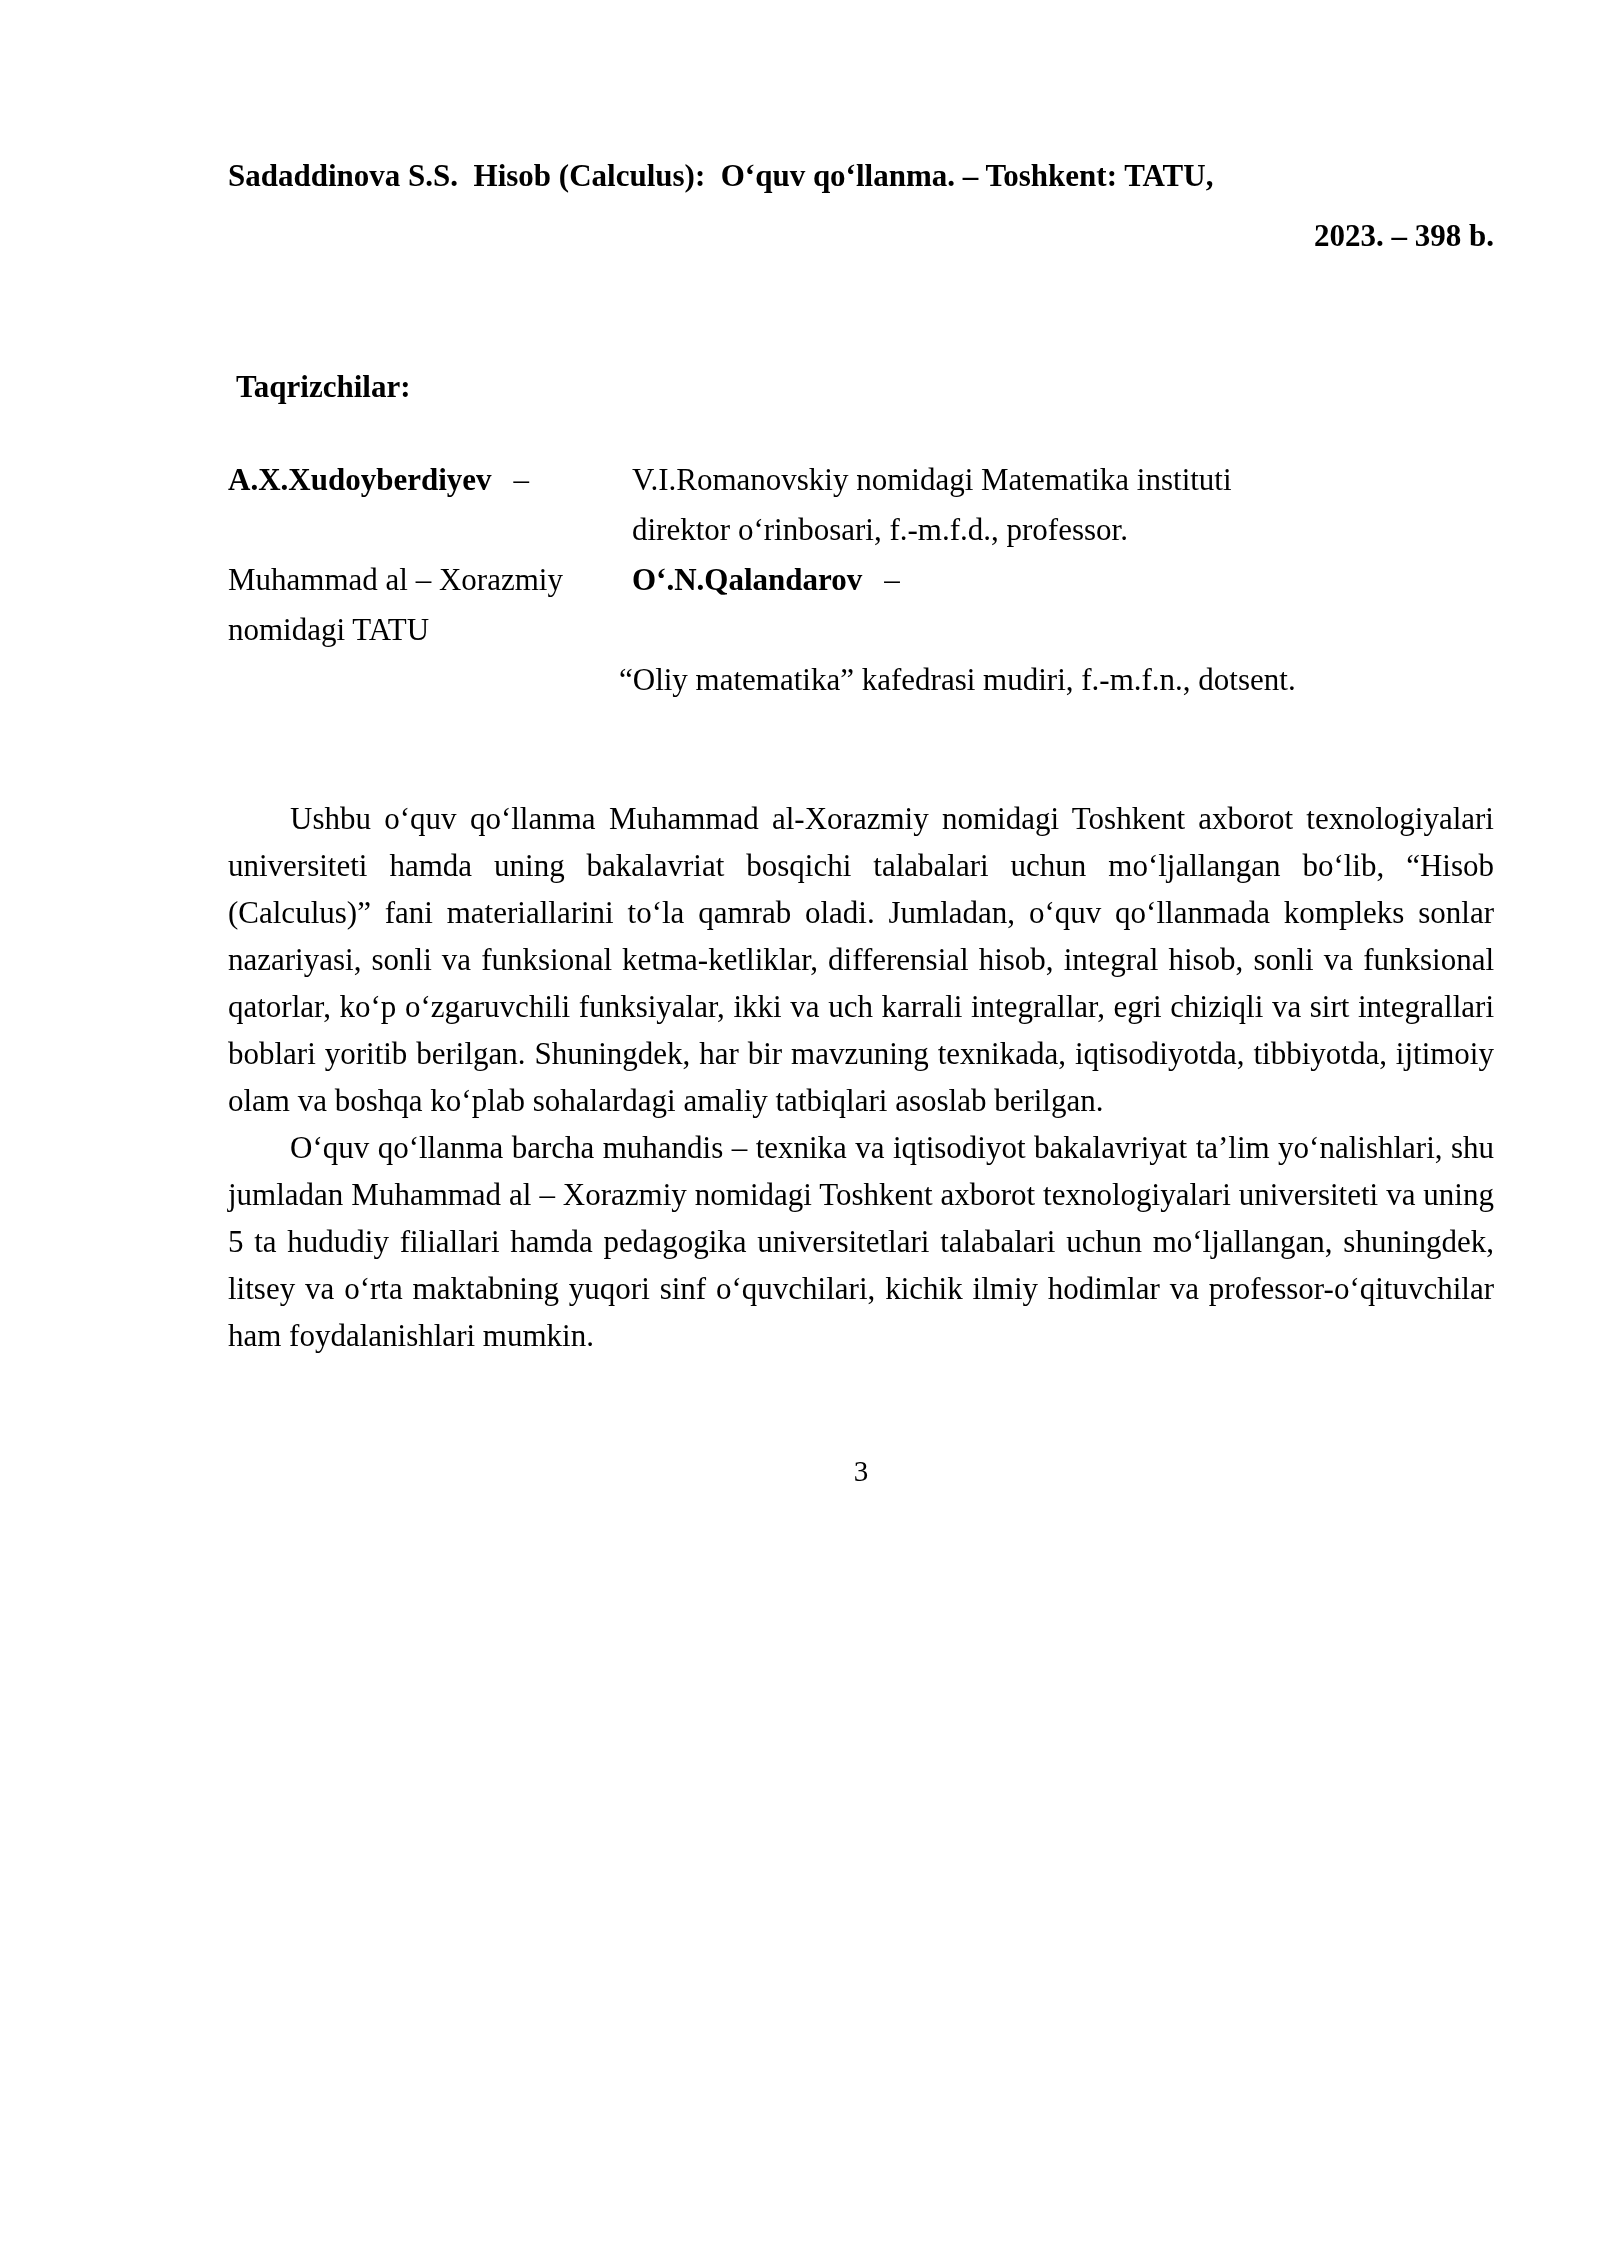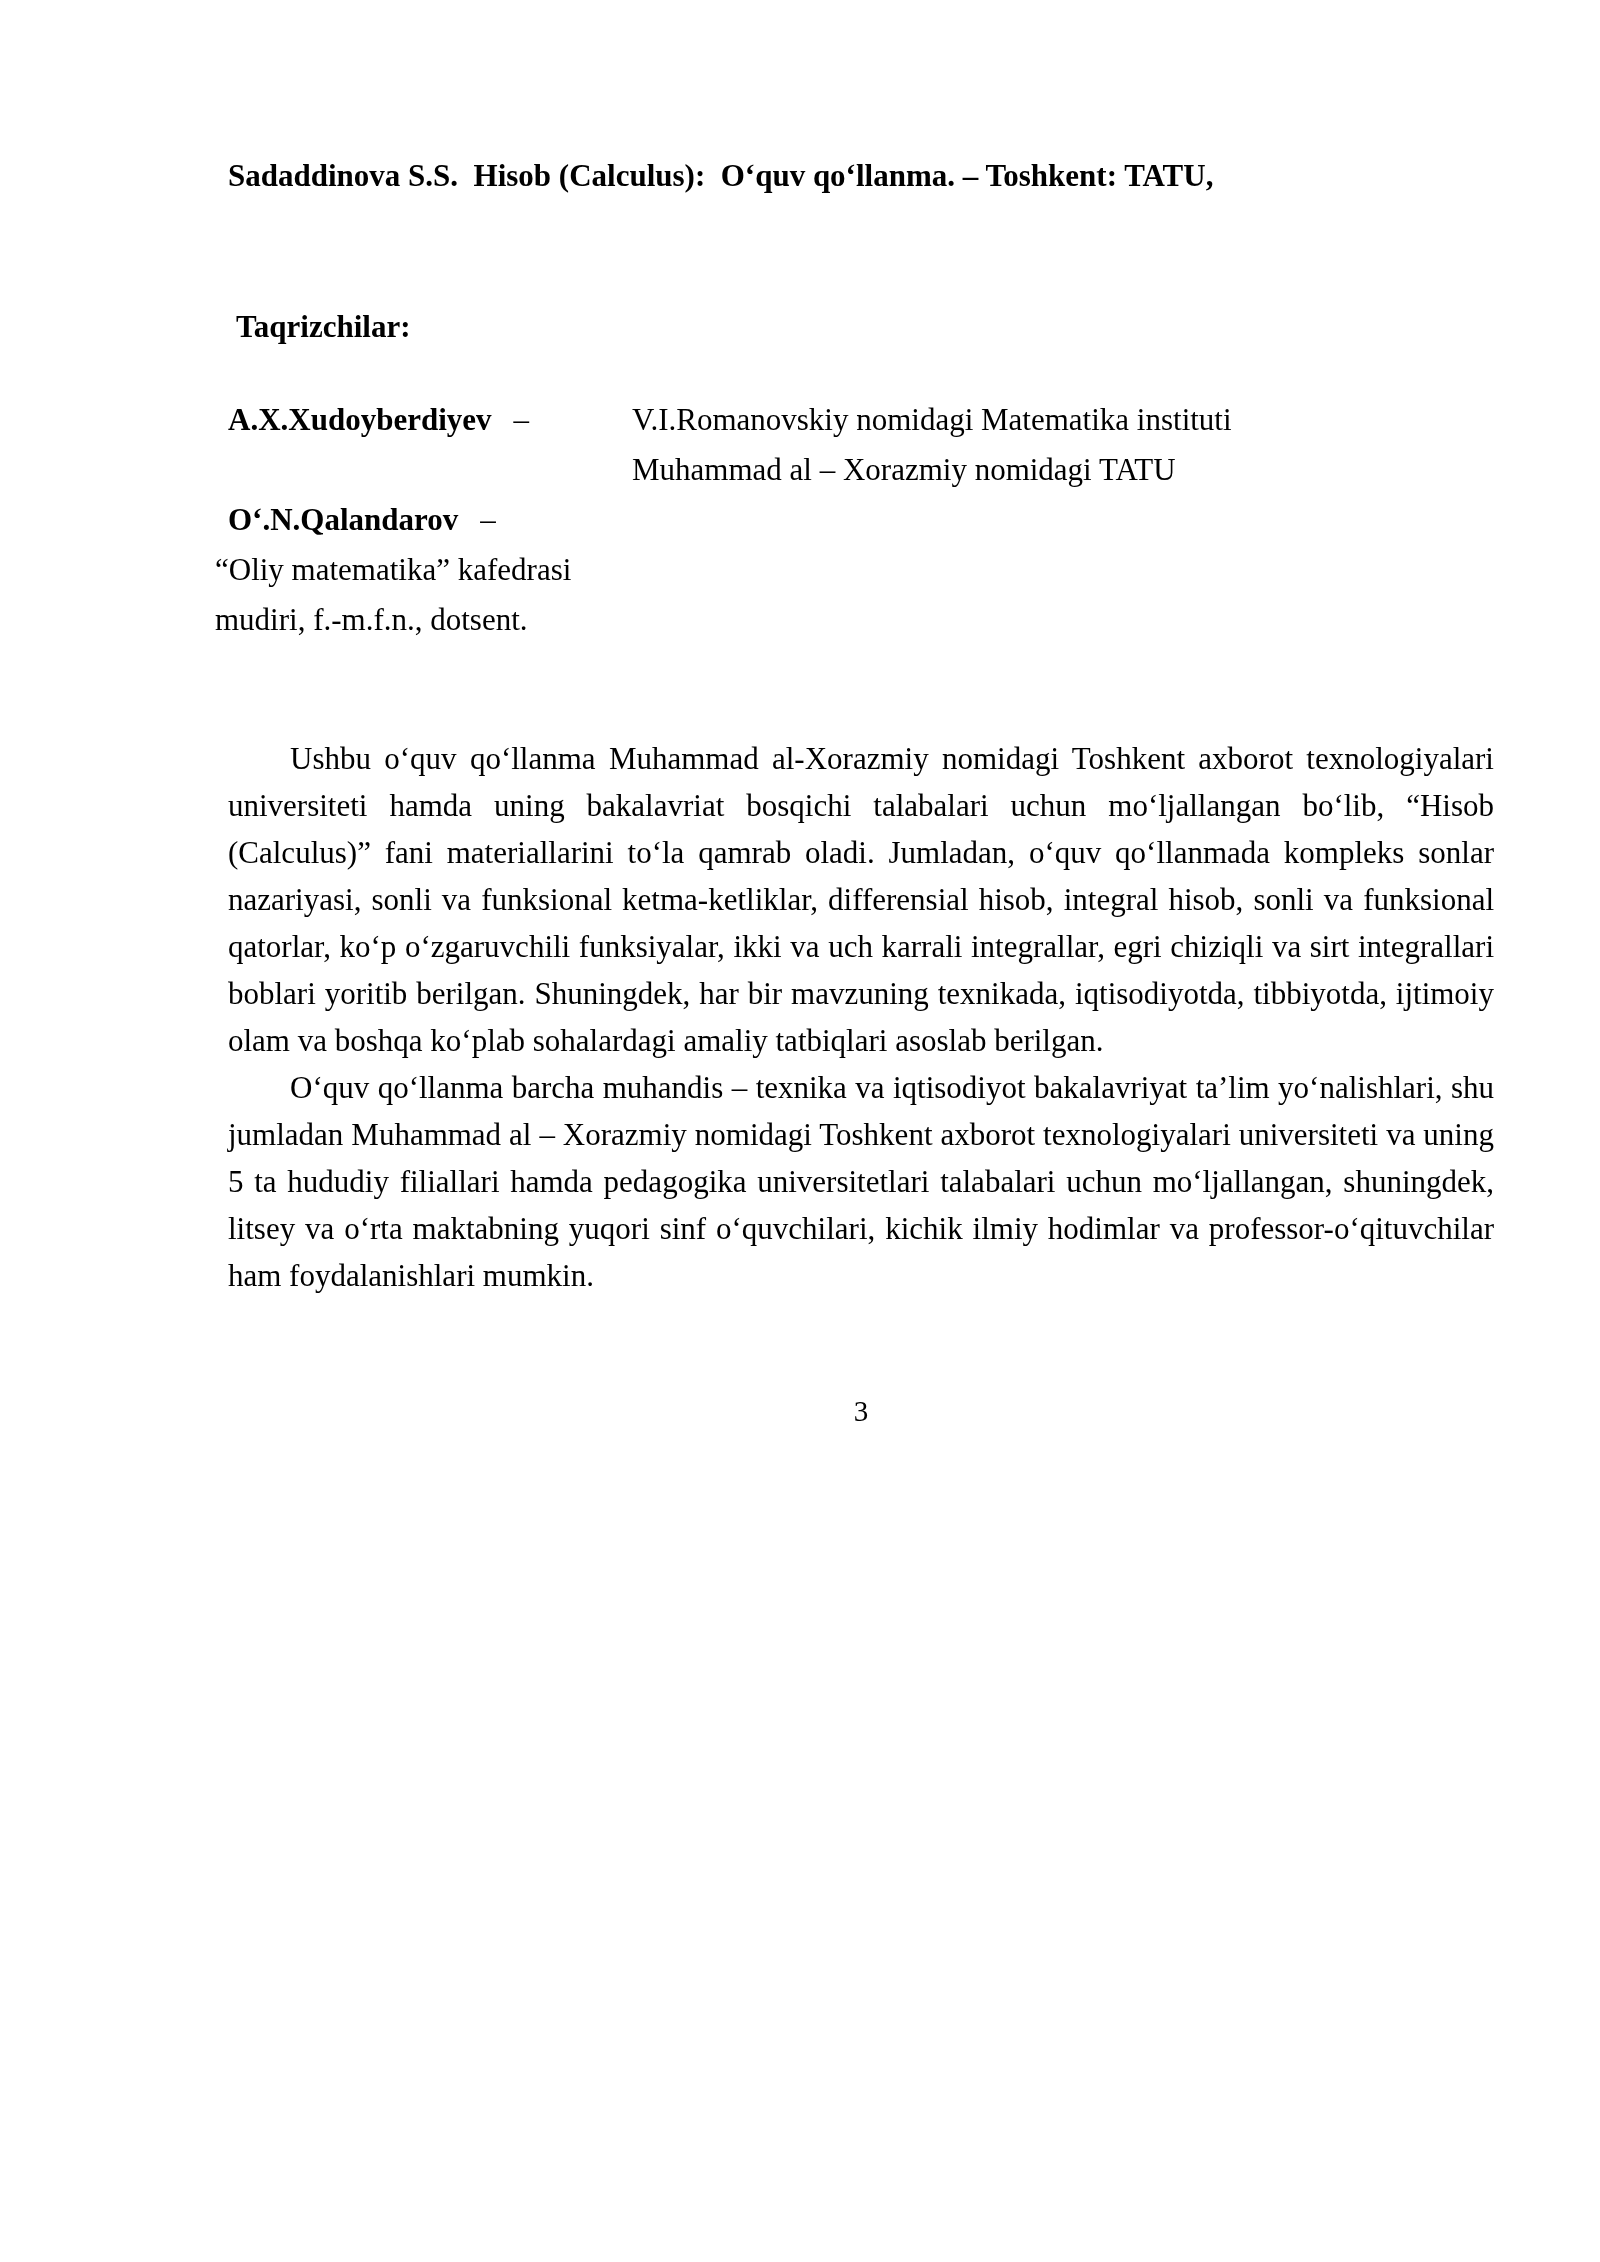--- a/index.html
+++ b/index.html
@@ -65,31 +65,33 @@
     line-height: 40px;
   }
 </style>
 </head>
 <body>
 
 <div class="page">
 
   <div class="header-line1">Sadaddinova S.S.  Hisob (Calculus):  O‘quv qo‘llanma. – Toshkent: TATU,</div>
 
+  <div class="header-line2">2023. – 398 b.</div>
 
   <div class="reviewers-heading">Taqrizchilar:</div>
 
   <div class="reviewers">
 
     <div>
       <span class="rev-name">A.X.Xudoyberdiyev</span><span class="rev-dash">–</span>
     </div>
     <div>V.I.Romanovskiy nomidagi Matematika instituti</div>
 
     <div></div>
+    <div>direktor o‘rinbosari, f.-m.f.d., professor.</div>
 
     <div>Muhammad al – Xorazmiy nomidagi TATU</div>
     <div>
       <span class="rev-name">O‘.N.Qalandarov</span><span class="rev-dash">–</span>
     </div>
 
     <div></div>
     <div class="rev-desc-shift">“Oliy matematika” kafedrasi mudiri, f.-m.f.n., dotsent.</div>
 
   </div>

